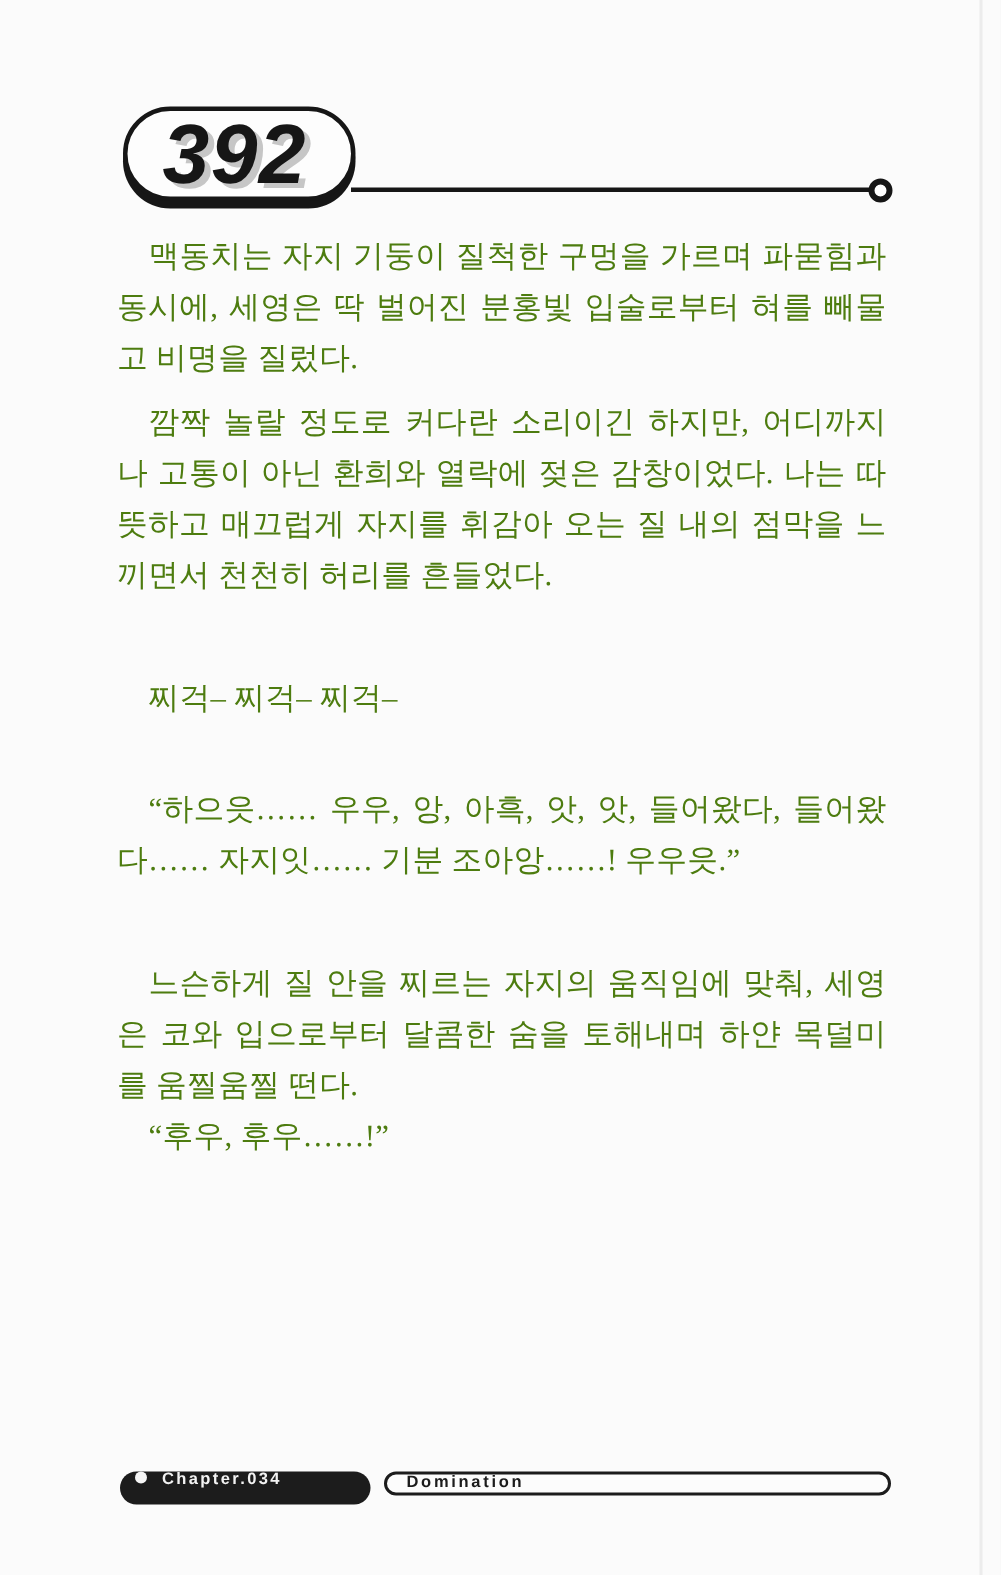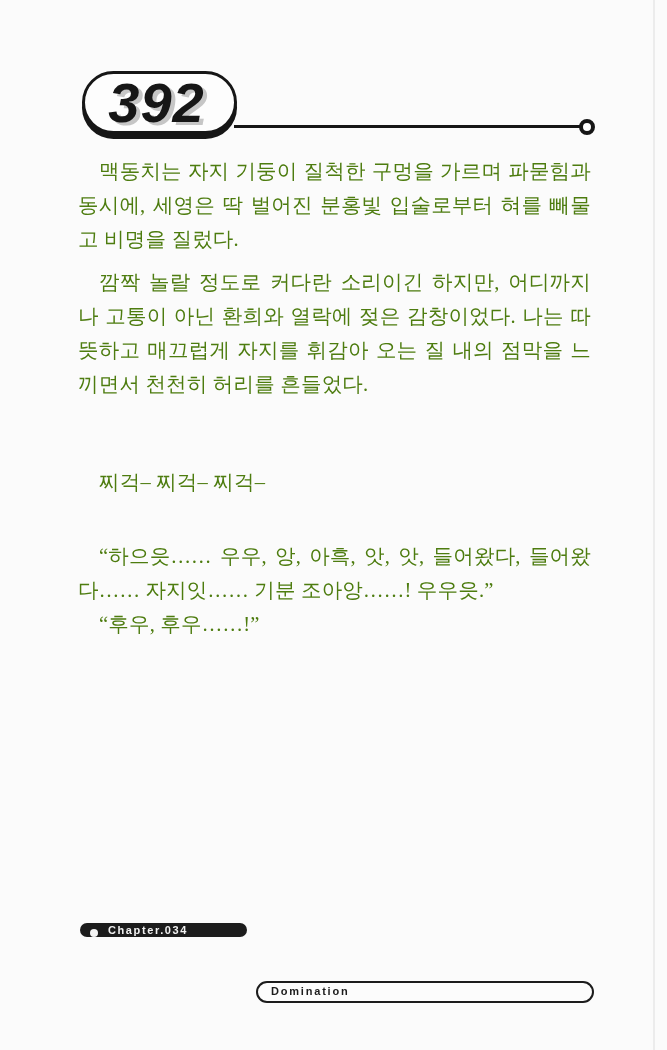--- a/index.html
+++ b/index.html
@@ -77,37 +77,37 @@
     margin: 0;
     font-size: 20.5px;
     line-height: 34px;
     letter-spacing: 0.2px;
     text-indent: 21px;
     text-align: justify;
     word-break: break-all;
     color: #4d7c0f;
   }
   .body-text p.p2   { margin-top: 9px; }
-  .body-text p.sfx  { margin-top: 64px; text-align: left; }
+  .body-text p.sfx  { margin-top: 48px; text-align: left; }
   .body-text p.p3   { margin-top: 42px; }
   .body-text p.dlg  { margin-top: 40px; }
   .body-text p.p4   { margin-top: 48px; }
   .body-text p.dlg2 { margin-top: 0; text-align: left; }
 
   
   .chapter-pill {
     position: absolute;
     left: 80px;
-    top: 923px;
+    top: 981px;
     width: 167px;
-    height: 14px;
+    height: 22px;
     background: #1c1c1c;
     border-radius: 12px;
     display: flex;
-    align-items: flex-end;
+    align-items: flex-start;
     box-sizing: border-box;
     padding-left: 10px;
   }
   .chapter-dot {
     width: 8px;
     height: 8px;
     background: #f5f5f5;
     border-radius: 50%;
     margin-right: 10px;
     flex: 0 0 auto;
@@ -119,21 +119,21 @@
     font-weight: bold;
     letter-spacing: 1.6px;
     line-height: 1;
     padding-bottom: 1px;
   }
   .series-pill {
     position: absolute;
     left: 256px;
     top: 981px;
     width: 338px;
-    height: 22px;
+    height: 16px;
     background: #fcfcfc;
     border: 2px solid #1c1c1c;
     border-radius: 12px;
     box-sizing: border-box;
     display: flex;
     align-items: center;
     padding-left: 13px;
     text-align: right;
   }
   .series-label {
@@ -166,20 +166,21 @@
     <span class="page-num">392</span>
   </div>
   <div class="header-line"></div>
   <div class="header-ring"></div>
 
   <div class="body-text">
     <p class="p1">맥동치는 자지 기둥이 질척한 구멍을 가르며 파묻힘과 동시에, 세영은 딱 벌어진 분홍빛 입술로부터 혀를 빼물고 비명을 질렀다.</p>
     <p class="p2">깜짝 놀랄 정도로 커다란 소리이긴 하지만, 어디까지나 고통이 아닌 환희와 열락에 젖은 감창이었다. 나는 따뜻하고 매끄럽게 자지를 휘감아 오는 질 내의 점막을 느끼면서 천천히 허리를 흔들었다.</p>
     <p class="sfx">찌걱– 찌걱– 찌걱–</p>
     <p class="dlg">“하으읏…… 우우, 앙, 아흑, 앗, 앗, 들어왔다, 들어왔다…… 자지잇…… 기분 조아앙……! 우우읏.”</p>
+    <p class="p4">느슨하게 질 안을 찌르는 자지의 움직임에 맞춰, 세영은 코와 입으로부터 달콤한 숨을 토해내며 하얀 목덜미를 움찔움찔 떤다.</p>
     <p class="dlg2">“후우, 후우……!”</p>
   </div>
 
   <div class="chapter-pill">
     <span class="chapter-dot"></span>
     <span class="chapter-label">Chapter.034</span>
   </div>
   <div class="series-pill">
     <span class="series-label">Domination</span>
   </div>

